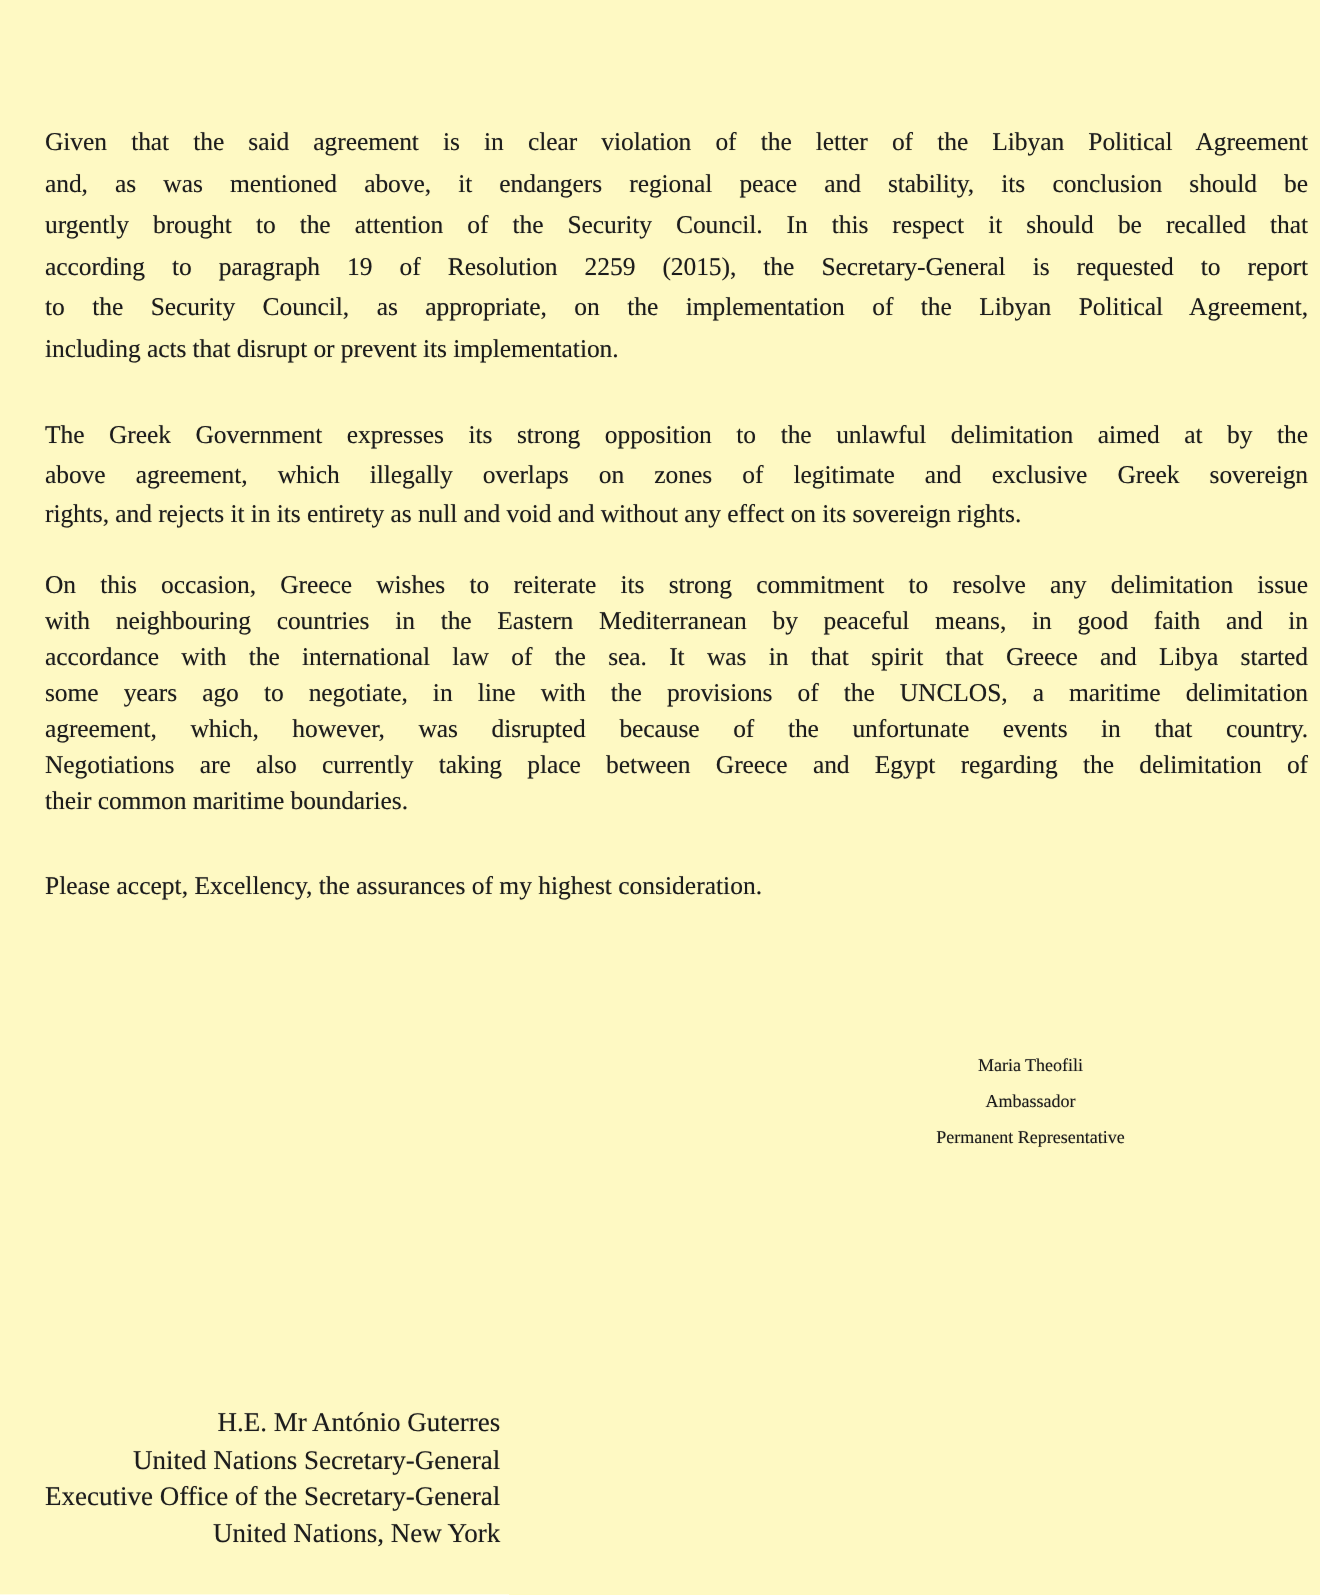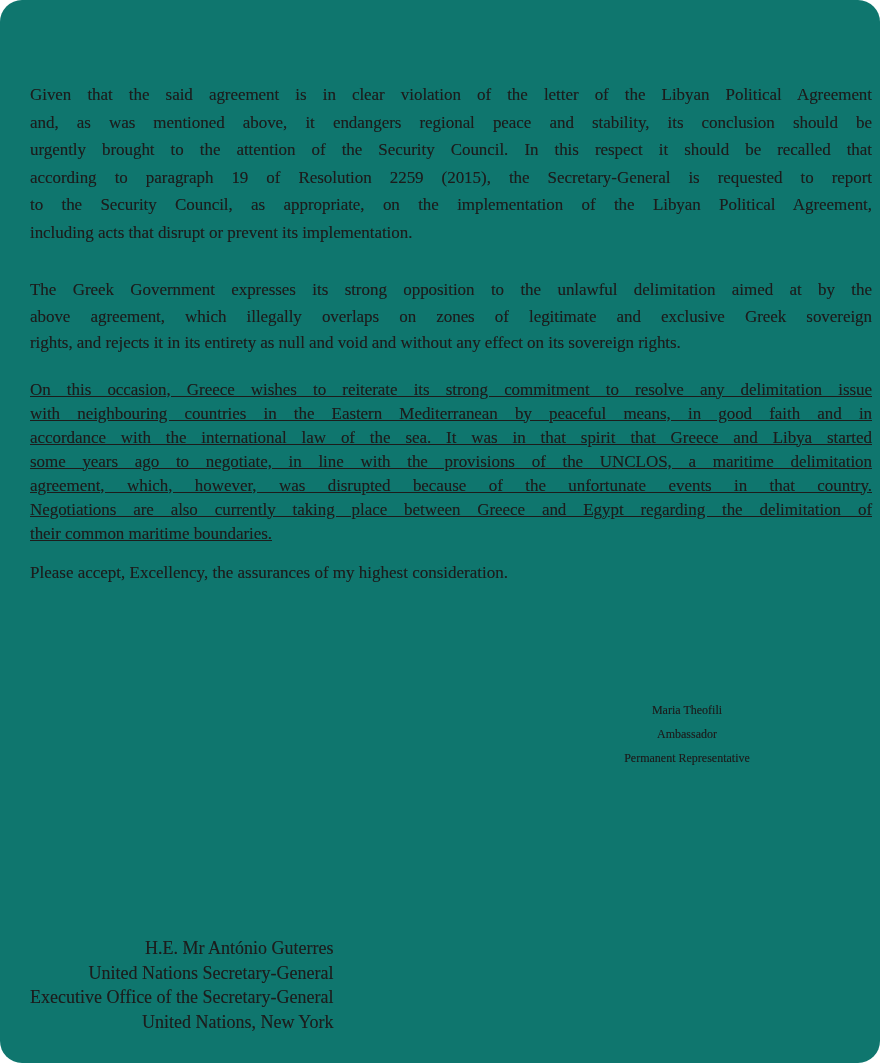--- a/index.html
+++ b/index.html
@@ -22,21 +22,21 @@
     letter-spacing: -0.05px;
     text-align: justify;
     text-align-last: justify;
     white-space: normal;
     text-shadow: 0 0 0.6px rgba(30,30,30,0.45);
   }
   .para.p1 .line { line-height: 27.5px; }
   .para.p2 .line { line-height: 26.5px; }
   .para.p2 { margin-bottom: 21px; }
   .para.p3 .line { line-height: 24px; }
-  .para.p3 { margin-bottom: 14px; text-decoration: underline; }
+  .para.p3 { margin-bottom: 32px; }
   .para .line.last { text-align-last: left; }
 
   .closing {
     font-size: 17px;
     line-height: 26px;
     text-shadow: 0 0 0.6px rgba(30,30,30,0.45);
   }
 
   .signature {
     position: absolute;
@@ -55,21 +55,21 @@
     left: 30px;
     font-size: 18px;
     line-height: 24.5px;
     text-align: right;
     text-shadow: 0 0 0.6px rgba(30,30,30,0.45);
   }
 </style>
 </head>
 <body>
 
-<div class="page" style="background: #0f766e; color: rgb(28, 28, 28); border-radius: 22px;">
+<div class="page" style="background: #fef9c3; color: rgb(28, 28, 28);">
 
   <div>
 
     <div class="para p1">
       <div class="line">Given that the said agreement is in clear violation of the letter of the Libyan Political Agreement</div>
       <div class="line">and, as was mentioned above, it endangers regional peace and stability, its conclusion should be</div>
       <div class="line">urgently brought to the attention of the Security Council. In this respect it should be recalled that</div>
       <div class="line">according to paragraph 19 of Resolution 2259 (2015), the Secretary-General is requested to report</div>
       <div class="line">to the Security Council, as appropriate, on the implementation of the Libyan Political Agreement,</div>
       <div class="line last">including acts that disrupt or prevent its implementation.</div>

